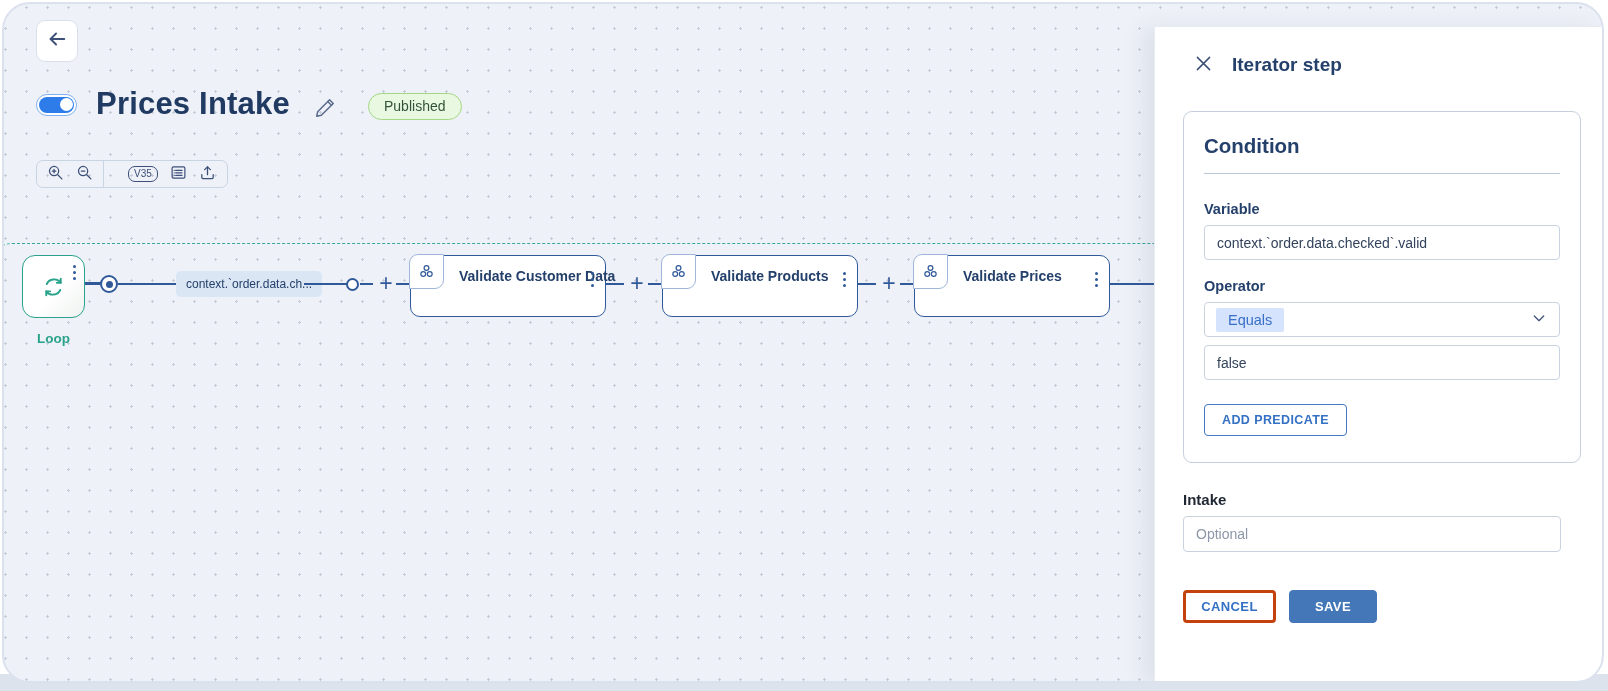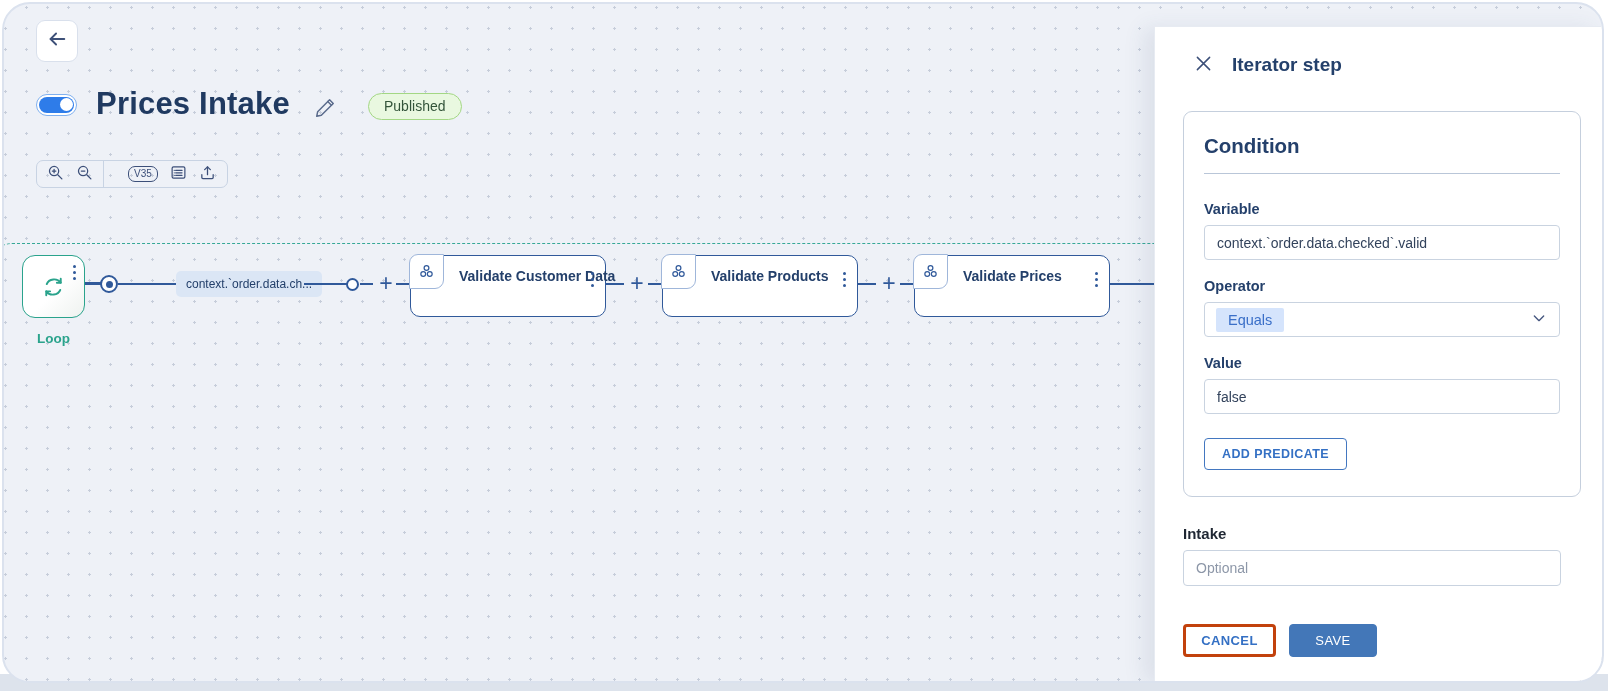--- a/index.html
+++ b/index.html
@@ -102,21 +102,21 @@
 
   .limit-block { margin:28px 24px 0 28px; width:378px; }
   .limit-label { font-size:15px; font-weight:700; color:#1f2733; }
   .limit-block .tinput { height:36px; }
 
   .panel-actions { margin:38px 0 0 28px; display:flex; gap:13px; }
   .btn-cancel { width:93px; height:33px; background:#fff; border:3px solid #c2410c; border-radius:4px;
     color:#3470c4; font-size:13px; font-weight:700; letter-spacing:0.4px; cursor:pointer;
     font-family:"Liberation Sans", sans-serif; }
   .btn-save { width:88px; height:33px; background:#4377b8; border:1px solid #4377b8; border-radius:4px;
-    color:#ffffff; font-size:13px; font-weight:400; letter-spacing:0.4px; cursor:pointer;
+    color:#ffffff; font-size:13px; font-weight:700; letter-spacing:0.4px; cursor:pointer;
     font-family:"Liberation Sans", sans-serif; }
 </style>
 </head>
 <body>
 
 <div class="page">
   <div class="bottom-strip"></div>
   <div class="frame">
 
     <div class="back-btn">
@@ -291,21 +291,20 @@
         <div class="flabel">Operator</div>
         <div class="select">
           <span class="sel-chip">Equals</span>
           <span class="chev">
             <svg width="16" height="16" viewBox="0 0 24 24" fill="none" stroke="#44557e" stroke-width="2" stroke-linecap="round" stroke-linejoin="round">
                 <path d="M5 9l7 7 7-7"></path>
               </svg>
           </span>
         </div>
 
-        <div class="flabel">Value</div>
         <input class="tinput" type="text" value="false" style="">
 
         <button class="btn-outline">ADD PREDICATE</button>
       </div>
 
       <div class="limit-block">
         <div class="limit-label">Intake</div>
         <input class="tinput" type="text" placeholder="Optional" style="">
       </div>
 

